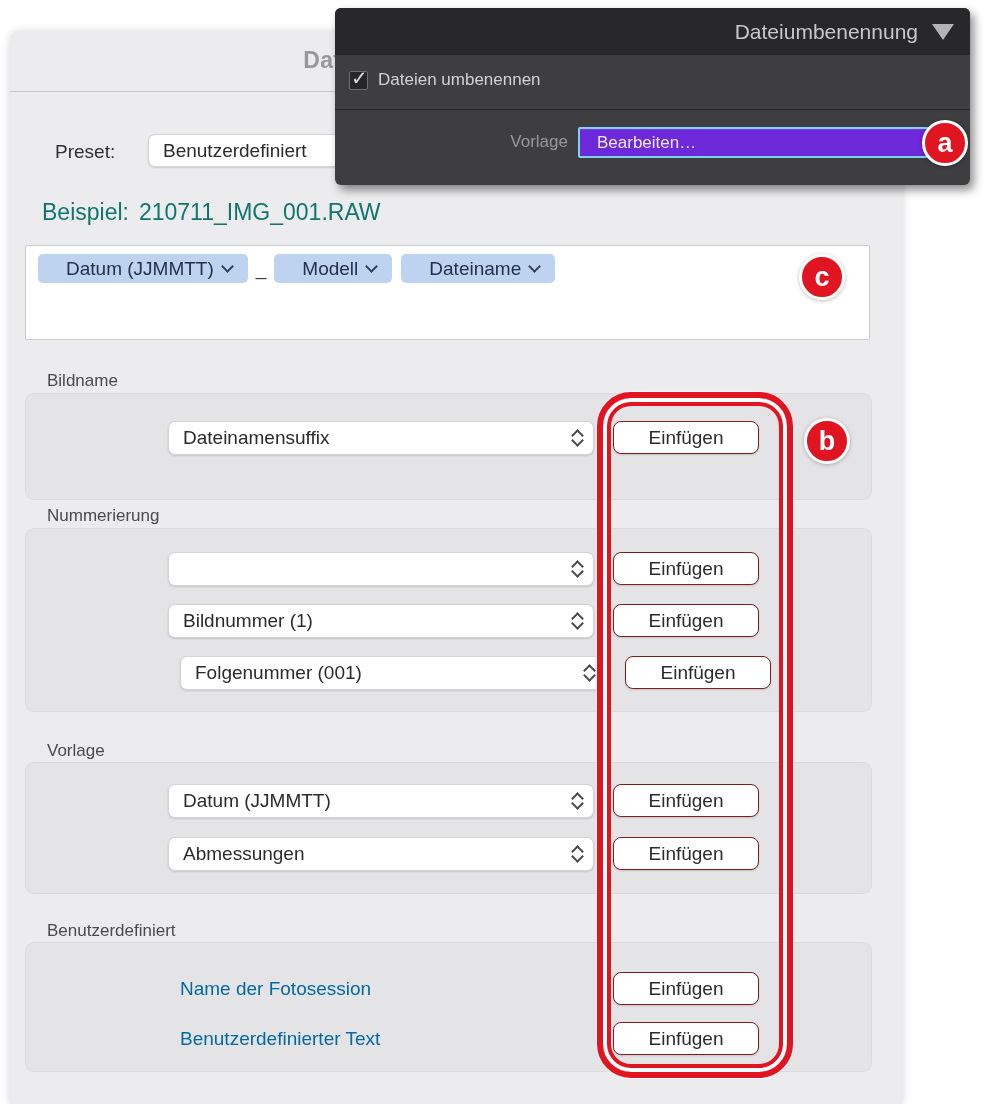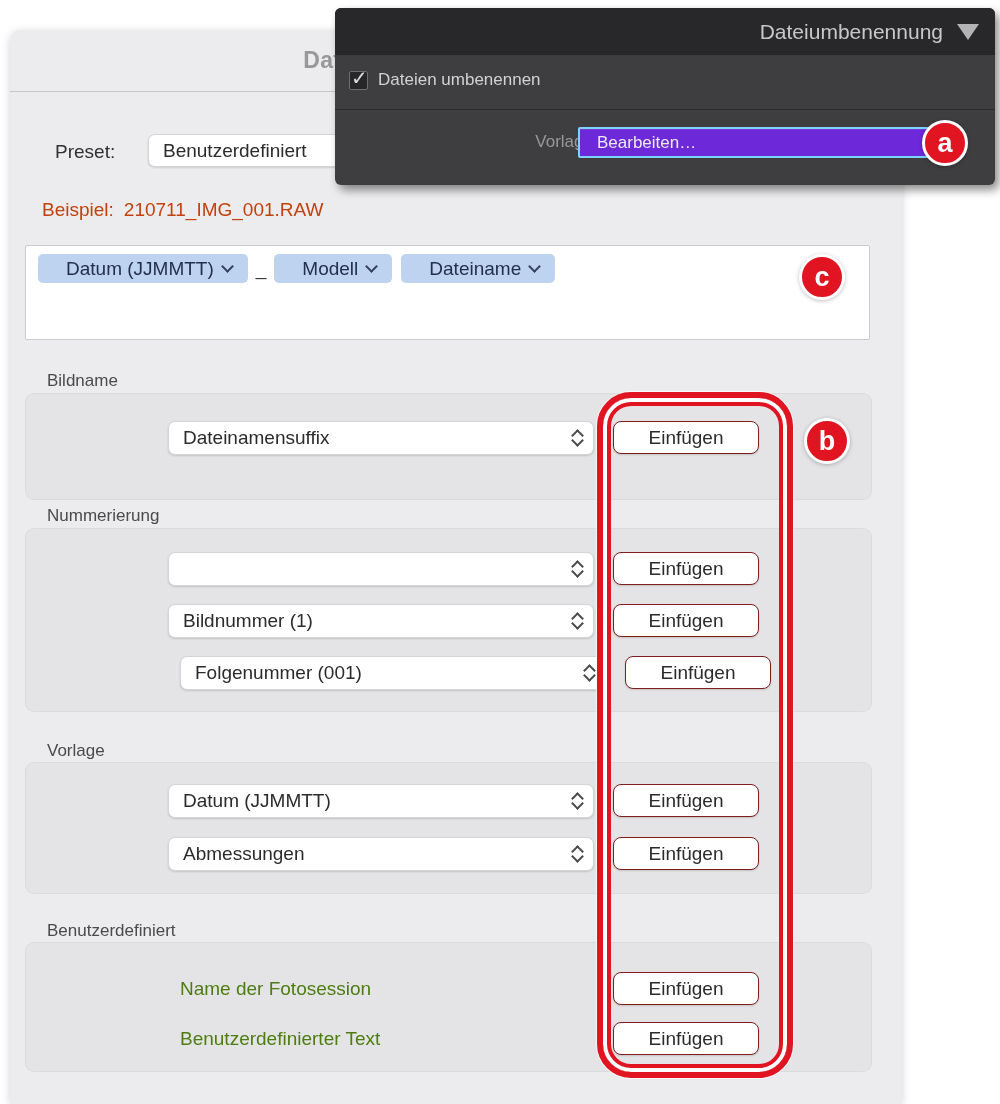--- a/index.html
+++ b/index.html
@@ -44,21 +44,21 @@
     width:12px;height:20px;
   }
   .chev{
     position:absolute;left:2px;width:7px;height:7px;
     border:solid #4a4a4c;border-width:0 2px 2px 0;
   }
   .chev.up{top:3px;transform:rotate(-135deg);}
   .chev.down{bottom:3px;transform:rotate(45deg);}
 
   .example-row{
-    position:absolute;left:32px;top:169px;font-size:19px;color:#c2410c;
+    position:absolute;left:32px;top:169px;font-size:23px;color:#0f766e;
     white-space:nowrap;
   }
   .example-row .ex-label{margin-right:10px;}
 
   
   .token-box{
     position:absolute;left:15px;top:215px;width:845px;height:95px;
     background:#ffffff;border:1px solid #cccccd;border-radius:2px;
     box-sizing:border-box;
   }
@@ -87,42 +87,41 @@
   .row-select{left:143px;width:424px;height:32px;}
   .insert-btn{
     position:absolute;left:588px;width:146px;height:33px;
     background:#ffffff;border:1px solid #7f1d1d;border-radius:8px;
     box-shadow:0 1px 2px rgba(0,0,0,0.14);
     font-size:19px;color:#2b2b2d;
     display:flex;align-items:center;justify-content:center;
     font-family:inherit;padding:0;cursor:pointer;
   }
   .row-text{
-    position:absolute;left:155px;font-size:19px;color:#4d7c0f;
+    position:absolute;left:155px;font-size:19px;color:#0369a1;
     height:33px;display:flex;align-items:center;white-space:nowrap;
   }
 
   
   .lbl-s0{top:341px;}  .box-s0{top:363px;height:107px;}
   .lbl-s1{top:476px;}  .box-s1{top:498px;height:184px;}
   .lbl-s2{top:711px;}  .box-s2{top:732px;height:132px;}
   .lbl-s3{top:891px;}  .box-s3{top:912px;height:130px;}
   .rt0{top:28px;}                       
   .rn0{top:24px;} .rn1{top:76px;} .rn2{top:128px;margin-left:12px;}  
   .rw0{top:22px;} .rw1{top:75px;}       
   .rb0{top:30px;} .rb1{top:80px;}       
   .section-box .select{position:absolute;}
 
   
   .panel{
     position:absolute;left:335px;top:8px;width:635px;height:177px;
     background:#3e3e40;border-radius:6px;
     box-shadow:4px 5px 10px rgba(0,0,0,0.45);
     z-index:50;
-    padding-left:25px;
   }
   .panel-header{
     position:absolute;left:0;top:0;width:100%;height:47px;
     background:#28282a;border-radius:6px 6px 0 0;
     display:flex;align-items:center;justify-content:flex-end;
     box-sizing:border-box;padding-right:16px;gap:14px;
   }
   .panel-title{font-size:21px;color:#c8c8ca;}
   .tri-down{
     width:0;height:0;border-left:11px solid transparent;

